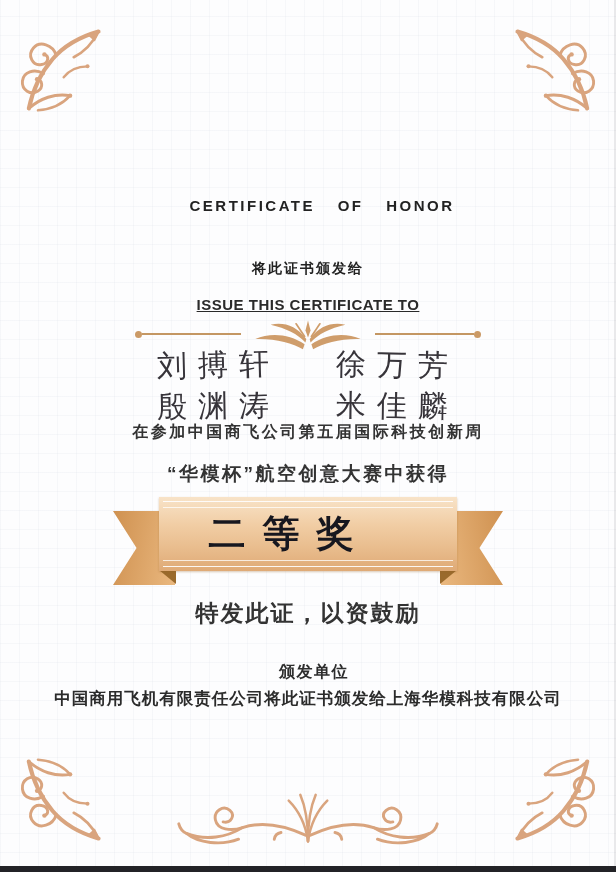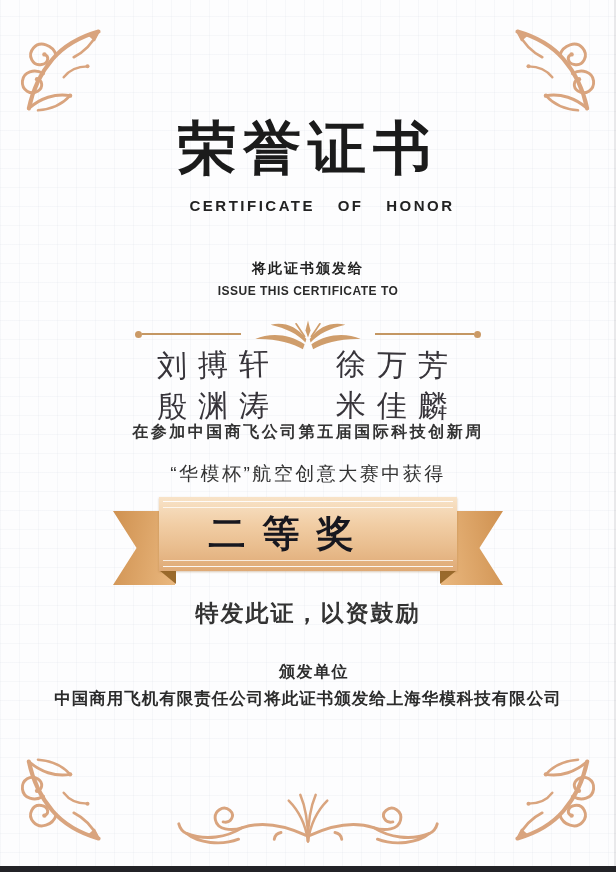--- a/index.html
+++ b/index.html
@@ -17,39 +17,39 @@
   
   .corner{position:absolute;width:88px;height:88px;}
   .corner.tl{left:16px;top:26px;}
   .corner.tr{right:16px;top:26px;transform:scaleX(-1);}
   .corner.bl{left:16px;bottom:28px;transform:scaleY(-1);}
   .corner.br{right:16px;bottom:28px;transform:scale(-1,-1);}
 
   .title-cn{top:110px;font-size:58px;font-weight:900;letter-spacing:7px;color:#1b1b1b;}
   .title-en{top:197px;font-size:15px;font-weight:700;letter-spacing:2.5px;word-spacing:16px;color:#222;padding-left:14px;}
   .issue-cn{top:260px;font-size:14px;font-weight:700;letter-spacing:2px;color:#222;}
-  .issue-en{top:284px;font-size:12px;font-weight:700;letter-spacing:.5px;color:#2a2a2a;}
+  .issue-en{top:296px;font-size:15px;font-weight:700;letter-spacing:.5px;color:#2a2a2a;text-decoration:underline;}
 
   
   .divider{position:absolute;left:135px;top:316px;width:346px;height:36px;display:flex;align-items:center;}
   .divider .dot{width:7px;height:7px;border-radius:50%;background:#cb9a66;flex:0 0 auto;}
   .divider .line{flex:1 1 auto;height:2px;background:#c49763;}
   .divider svg{flex:0 0 auto;margin:0 2px;}
 
   
   .names{position:absolute;left:0;top:346px;width:100%;display:flex;flex-direction:column;align-items:center;row-gap:3px;}
   .name-row{display:flex;column-gap:56px;}
   .name{font-family:cursive;font-size:30px;letter-spacing:11px;color:#37343a;line-height:38px;}
   .name-row:nth-child(1) .name:nth-child(1){transform:rotate(-1.5deg);}
   .name-row:nth-child(1) .name:nth-child(2){transform:rotate(1deg);}
   .name-row:nth-child(2) .name:nth-child(1){transform:rotate(-1deg);}
   .name-row:nth-child(2) .name:nth-child(2){transform:rotate(.8deg);}
 
   .body1{top:422px;font-size:16px;font-weight:600;letter-spacing:2.5px;color:#333;}
-  .body2{top:461px;font-size:19px;font-weight:400;letter-spacing:2.5px;color:#333;}
+  .body2{top:461px;font-size:19px;font-weight:700;letter-spacing:2.5px;color:#333;}
 
   
   .ribbon{position:absolute;left:0;top:0;width:100%;height:100%;pointer-events:none;}
   .tail{position:absolute;top:511px;width:62px;height:74px;z-index:1;}
   .tail.left{left:113px;background:linear-gradient(100deg,#cf9150,#eab87f);
     clip-path:polygon(0 0,100% 0,100% 100%,0 100%,38% 50%);}
   .tail.right{left:441px;background:linear-gradient(260deg,#cf9150,#eab87f);
     clip-path:polygon(0 0,100% 0,62% 50%,100% 100%,0 100%);}
   .fold{position:absolute;top:570px;width:17px;height:14px;background:#9a6a2c;z-index:2;}
   .fold.left{left:159px;clip-path:polygon(0 0,100% 0,100% 100%);}
@@ -115,21 +115,20 @@
   <svg class="corner tr" viewBox="0 0 96 96">
       <use href="#flourish"></use>
     </svg>
   <svg class="corner bl" viewBox="0 0 96 96">
       <use href="#flourish"></use>
     </svg>
   <svg class="corner br" viewBox="0 0 96 96">
       <use href="#flourish"></use>
     </svg>
 
-  <div class="abs title-cn">荣誉证书</div>
   <div class="abs title-en">CERTIFICATE OF HONOR</div>
 
   <div class="abs issue-cn">将此证书颁发给</div>
   <div class="abs issue-en">ISSUE THIS CERTIFICATE TO</div>
 
   <div class="divider">
     <span class="dot"></span>
     <span class="line"></span>
     <svg width="130" height="34" viewBox="0 0 140 40">
       <g fill="#cf9d6b">

